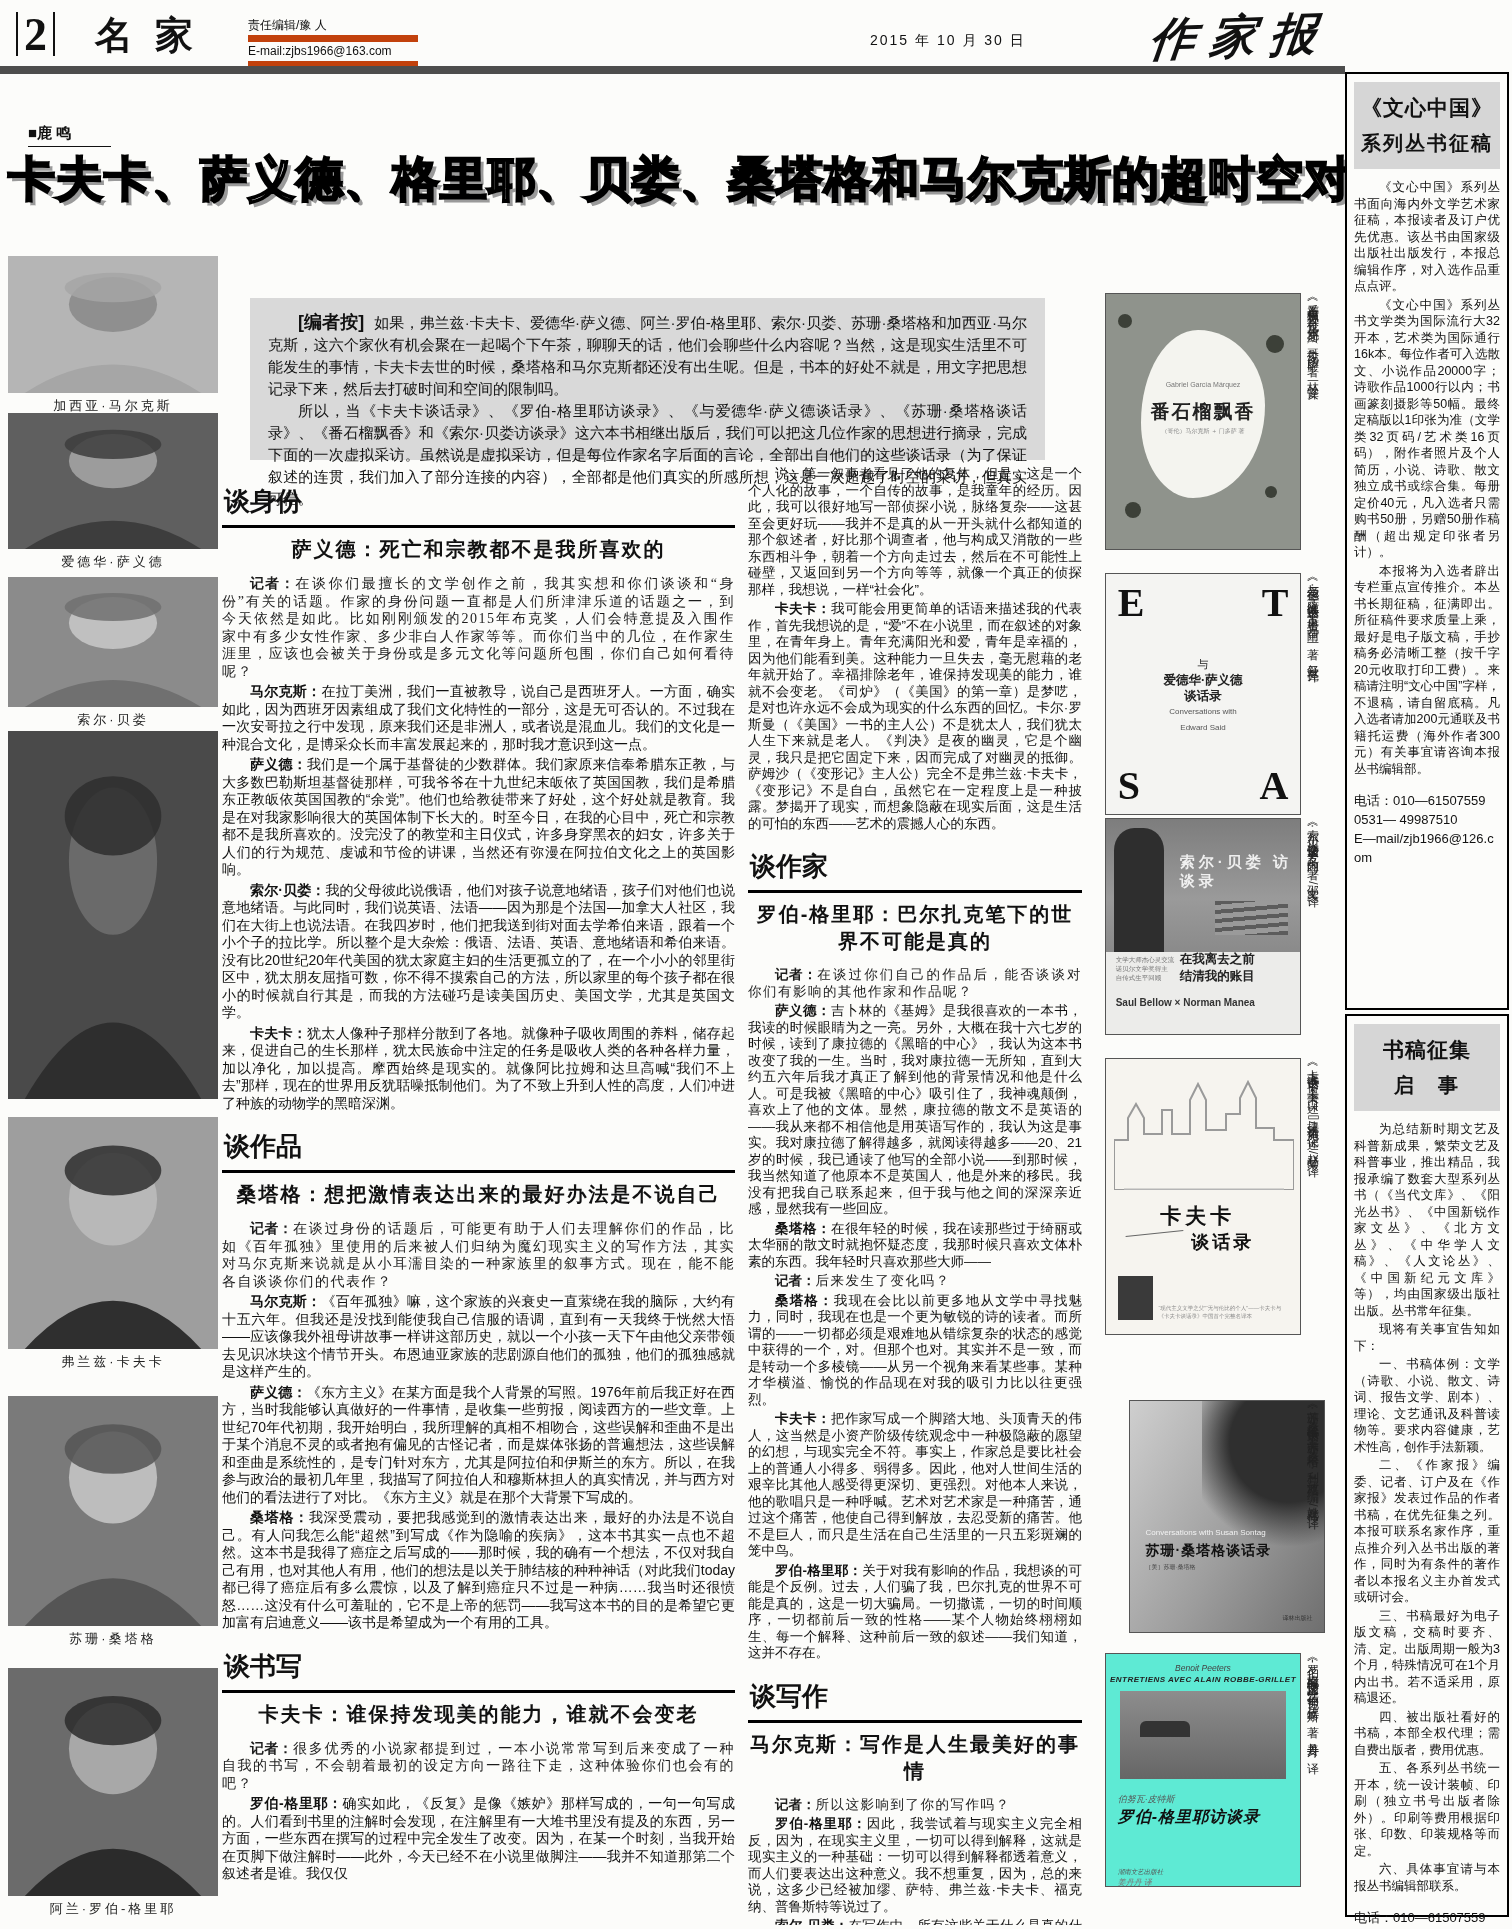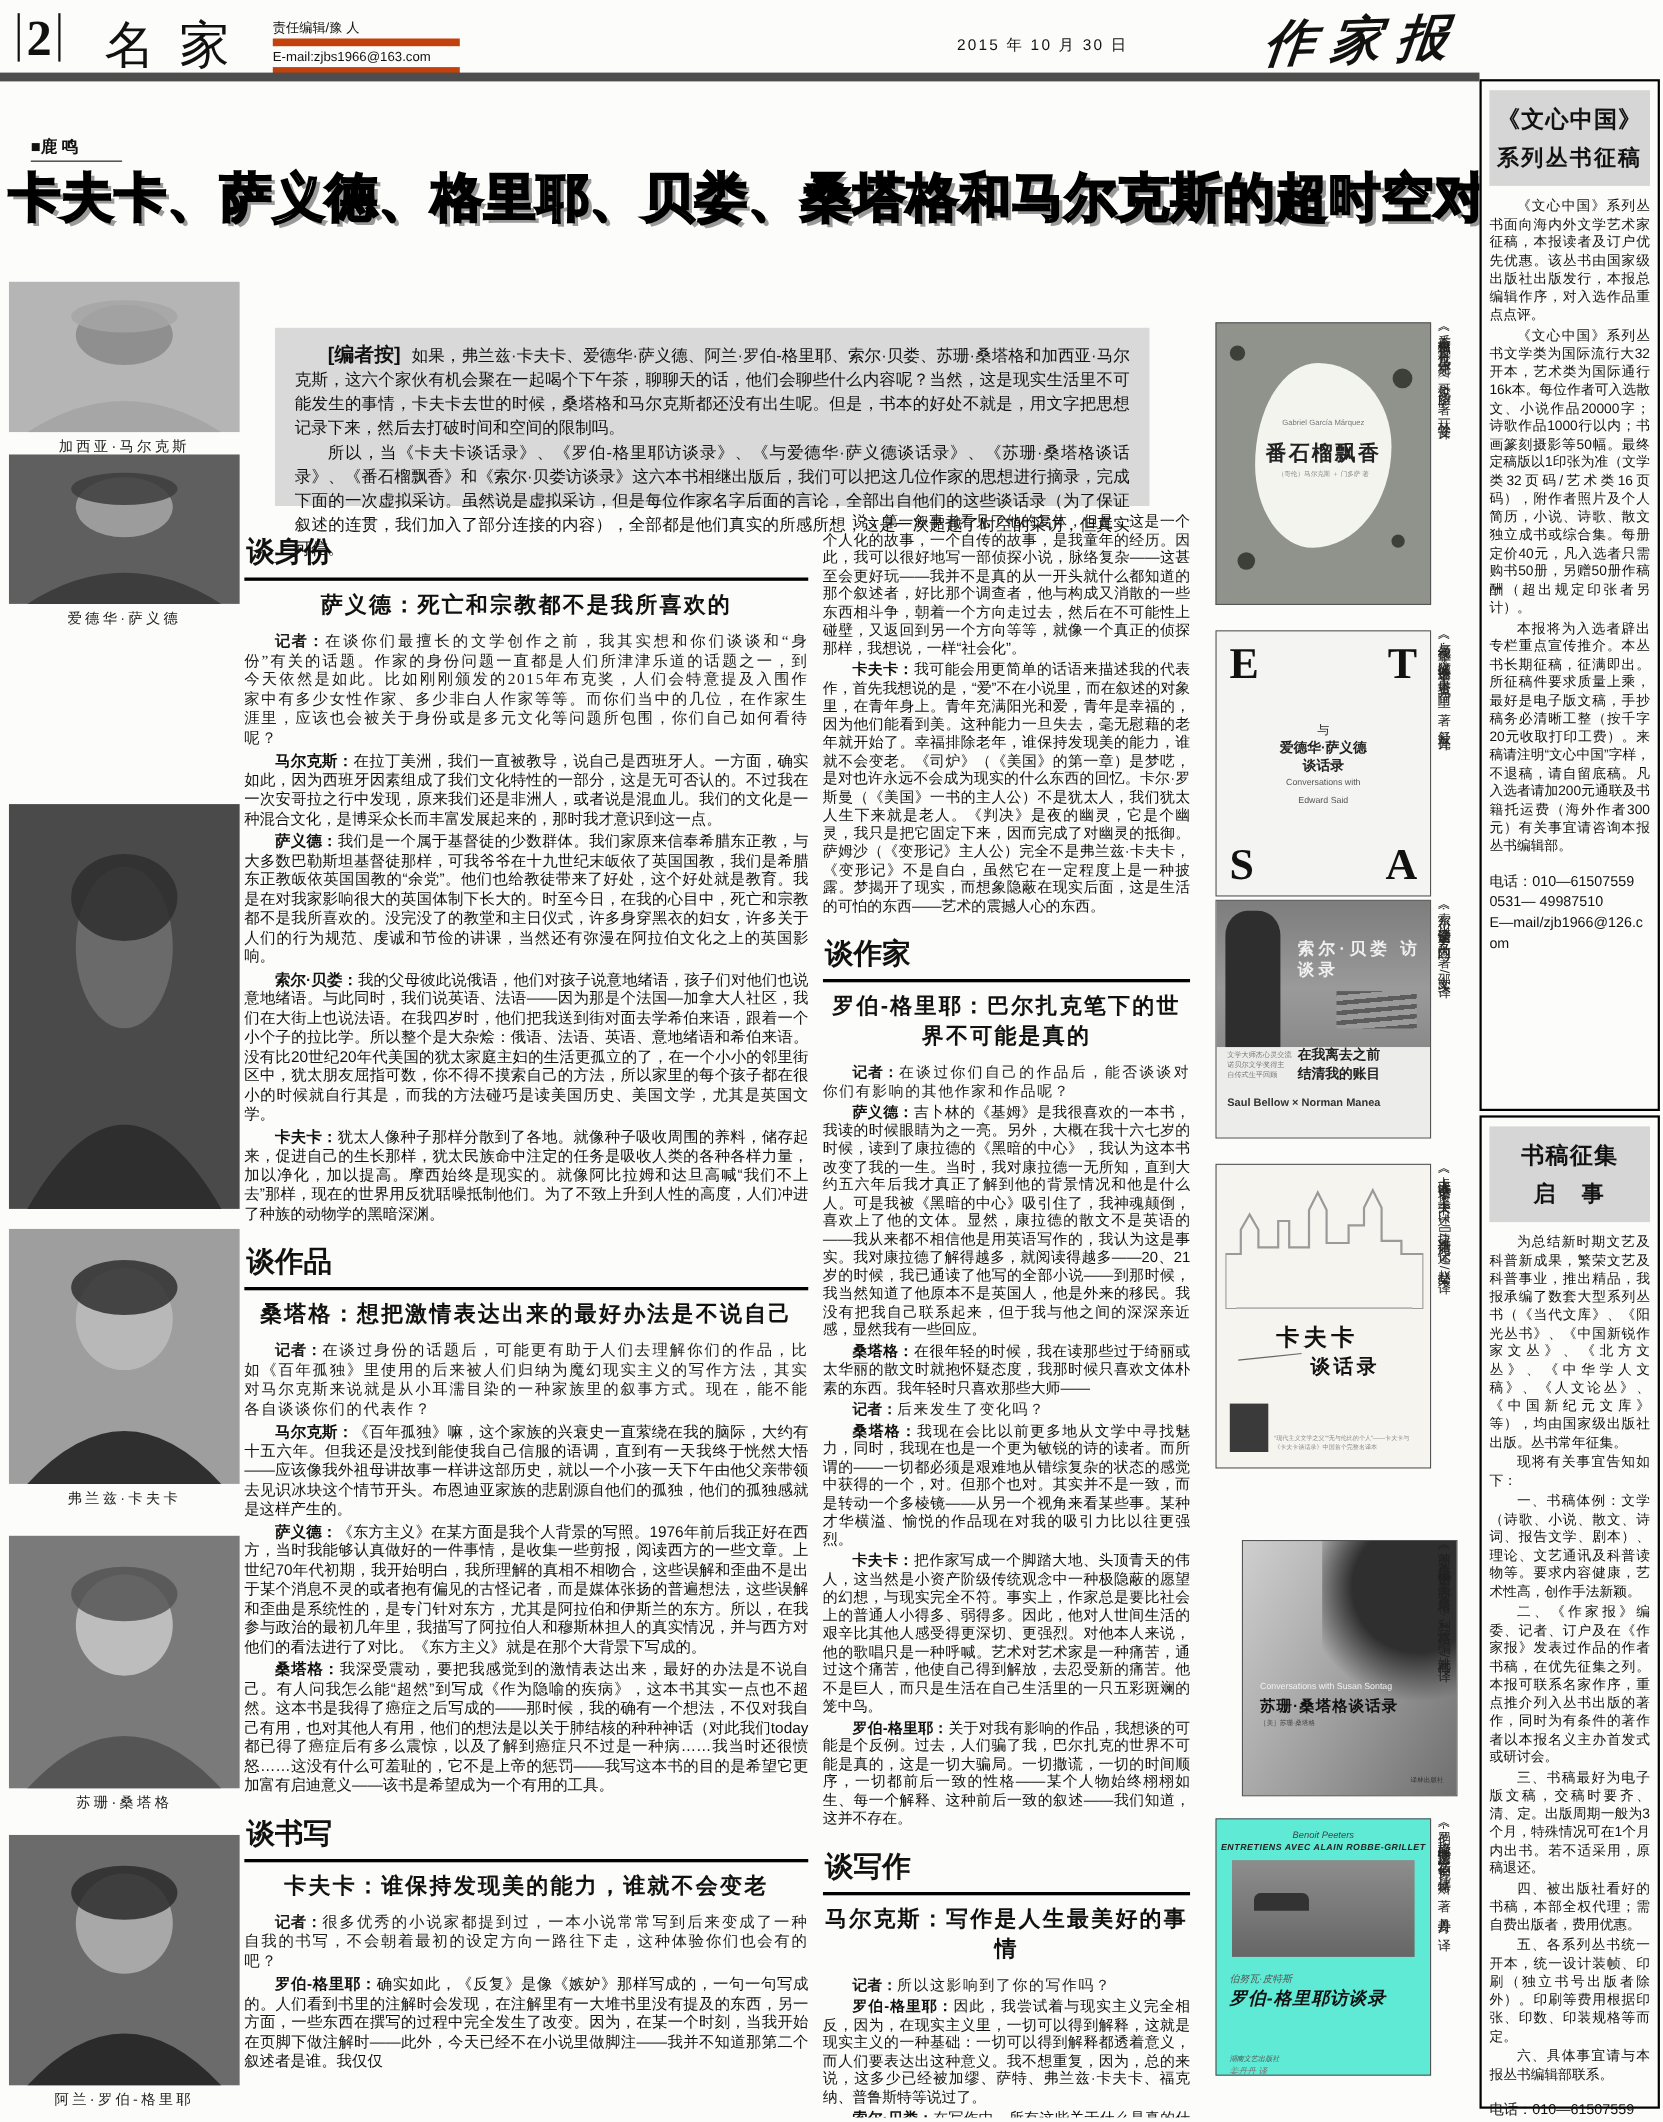--- a/index.html
+++ b/index.html
@@ -4,21 +4,21 @@
 <style>
   html,body{margin:0;padding:0;background:#e8e8e8;}
   .page{position:relative;width:1512px;height:1929px;overflow:hidden;background:#fcfcfa;
         font-family:"Liberation Sans",sans-serif;color:#111;}
   
   .hdr{position:absolute;top:0;left:0;width:1512px;height:64px;}
   .pageno-wrap{position:absolute;left:10px;top:8px;display:flex;align-items:center;height:52px;}
   .vbar{width:4px;height:50px;background:#111;margin:0 6px;}
   .vbar.thin{width:2px;height:44px;}
   .pageno{font-size:46px;font-weight:bold;font-family:"Liberation Serif",serif;}
-  .secname{position:absolute;left:95px;top:10px;font-size:46px;font-weight:normal;letter-spacing:22px;font-family:"Liberation Serif",serif;}
+  .secname{position:absolute;left:95px;top:10px;font-size:38px;font-weight:bold;letter-spacing:22px;font-family:"Liberation Serif",serif;}
   .edinfo{position:absolute;left:248px;top:16px;font-size:12px;line-height:16px;}
   .edinfo .row{border-bottom:7px solid #c2410c;padding:1px 4px 2px 0;min-width:170px;}
   .dateline{position:absolute;left:870px;top:32px;font-size:14px;letter-spacing:2px;}
   .masthead{position:absolute;left:1150px;top:6px;font-size:46px;font-weight:bold;font-style:italic;
             font-family:"Liberation Serif",serif;letter-spacing:14px;transform:skewX(-8deg) rotate(-2deg);}
   .topbar{position:absolute;top:66px;left:0;width:1345px;height:8px;background:#4d4d4d;}
   
   .byline{position:absolute;left:28px;top:124px;font-size:15px;font-weight:bold;border-bottom:1px solid #111;padding:0 40px 3px 0;}
   .headline{position:absolute;left:8px;top:148px;width:1120px;font-size:47px;font-weight:bold;white-space:nowrap;
             color:#fff;-webkit-text-stroke:2.2px #000;text-shadow:4px 4px 0 #9a9a9a;letter-spacing:1px;
@@ -133,20 +133,29 @@
   </div>
   <div class="fig" style="top:413px" data-name="photo-edward-said">
     <div class="ph" style="height:136px" data-name="portrait-image"><svg width="100%" height="100%" viewBox="0 0 100 130" preserveAspectRatio="none">
           <rect width="100" height="130" fill="#5f5f5f"></rect>
           <ellipse cx="50" cy="46" rx="21" ry="26" fill="#9c9c9c"></ellipse>
           <ellipse cx="50" cy="30" rx="23" ry="14" fill="#3d3d3d" opacity="0.85"></ellipse>
           <path d="M8,130 Q50,76 92,130 Z" fill="#3d3d3d"></path>
         </svg></div>
     <div class="cap" data-name="photo-caption">爱德华·萨义德</div>
   </div>
+  <div class="fig" style="top:577px" data-name="photo-saul-bellow">
+    <div class="ph" style="height:130px" data-name="portrait-image"><svg width="100%" height="100%" viewBox="0 0 100 130" preserveAspectRatio="none">
+          <rect width="100" height="130" fill="#8b8b8b"></rect>
+          <ellipse cx="50" cy="46" rx="21" ry="26" fill="#c0c0c0"></ellipse>
+          <ellipse cx="50" cy="30" rx="23" ry="14" fill="#707070" opacity="0.85"></ellipse>
+          <path d="M8,130 Q50,76 92,130 Z" fill="#707070"></path>
+        </svg></div>
+    <div class="cap" data-name="photo-caption">索尔·贝娄</div>
+  </div>
   <div class="fig" style="top:731px" data-name="photo-untitled">
     <div class="ph" style="height:368px" data-name="portrait-image"><svg width="100%" height="100%" viewBox="0 0 100 130" preserveAspectRatio="none">
           <rect width="100" height="130" fill="#4a4a4a"></rect>
           <ellipse cx="50" cy="46" rx="21" ry="26" fill="#6a6a6a"></ellipse>
           <ellipse cx="50" cy="30" rx="23" ry="14" fill="#2e2e2e" opacity="0.85"></ellipse>
           <path d="M8,130 Q50,76 92,130 Z" fill="#2e2e2e"></path>
         </svg></div>
   </div>
   <div class="fig" style="top:1117px" data-name="photo-franz-kafka">
     <div class="ph" style="height:232px" data-name="portrait-image"><svg width="100%" height="100%" viewBox="0 0 100 130" preserveAspectRatio="none">

